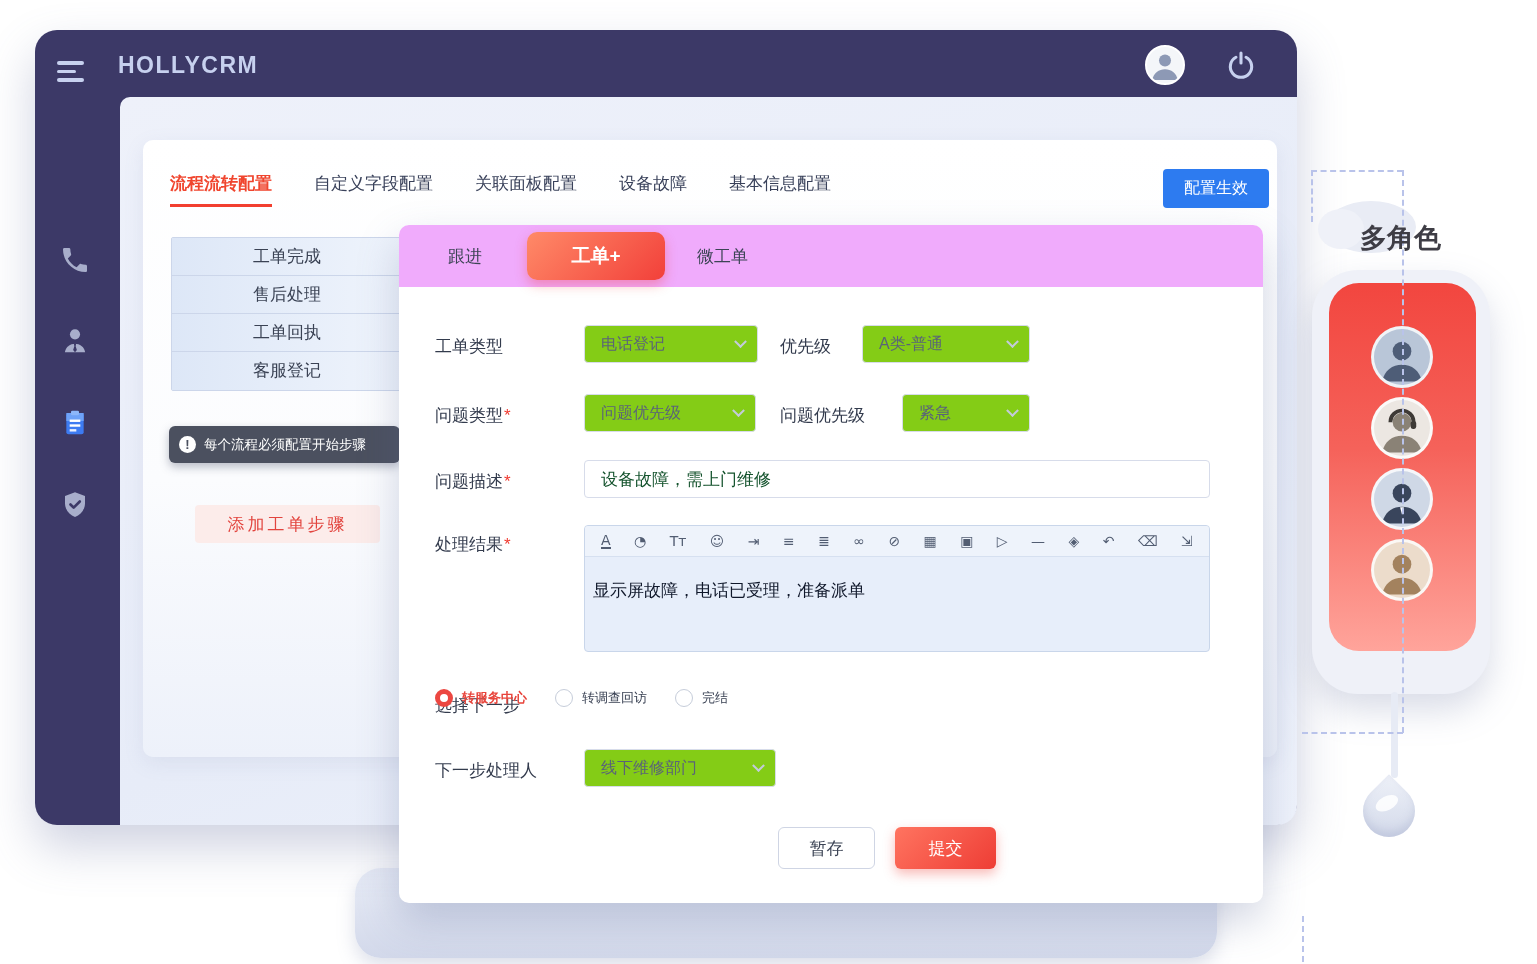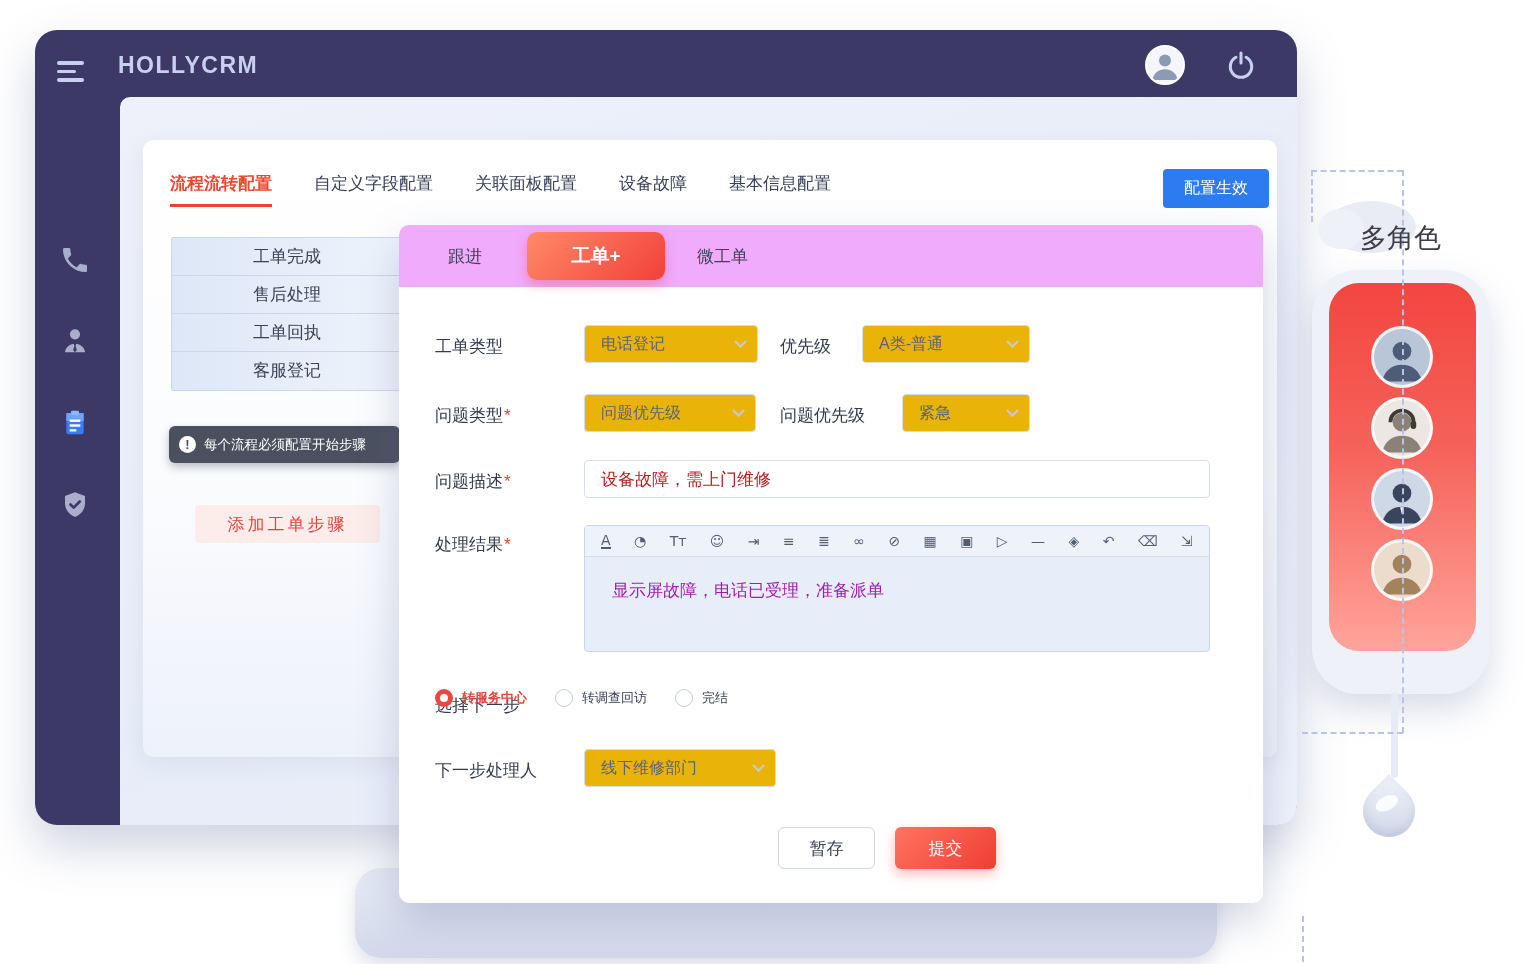--- a/index.html
+++ b/index.html
@@ -58,35 +58,35 @@
     box-shadow:0 18px 42px rgba(90,105,150,.28);}
   .modal-head{position:absolute;left:0;top:0;width:100%;height:62px;background:#f0abfc;border-radius:10px 10px 0 0;}
   .mtab{position:absolute;top:0;height:62px;display:flex;align-items:center;font-size:17px;color:#3c4455;cursor:pointer;}
   .mtab-1{left:49px;} .mtab-3{left:298px;} .mtab-4{left:438px;}
   .mtab-active{position:absolute;left:128px;top:7px;width:138px;height:48px;border-radius:10px;
     background:linear-gradient(135deg,#ff8a68 0%,#f2403a 100%);box-shadow:0 5px 12px rgba(242,64,58,.35);
     color:#fff;font-size:19px;font-weight:bold;display:flex;align-items:center;justify-content:center;cursor:pointer;}
 
   .flabel{position:absolute;font-size:17px;color:#333b4d;white-space:nowrap;}
   .req{color:#f0392f;margin-left:1px;}
-  .select{position:absolute;height:38px;border:1px solid #d7dcea;border-radius:4px;background:#eab308;
+  .select{position:absolute;height:38px;border:1px solid #d7dcea;border-radius:4px;background:#84cc16;
     display:flex;align-items:center;justify-content:space-between;padding:0 12px 0 16px;cursor:pointer;}
   .select .val{font-size:16px;color:#5a6478;white-space:nowrap;}
   .chev{width:9px;height:9px;border-right:2px solid #c3cbdb;border-bottom:2px solid #c3cbdb;
     transform:rotate(45deg) translate(-2px,-2px);flex:0 0 9px;}
   .tinput{position:absolute;height:38px;border:1px solid #d7dcea;border-radius:4px;background:#fff;
-    display:flex;align-items:center;padding:0 16px;font-size:17px;color:#b91c1c;}
+    display:flex;align-items:center;padding:0 16px;font-size:17px;color:#14532d;}
 
   .editor{position:absolute;left:185px;top:300px;width:626px;height:127px;border:1px solid #c9d6ea;border-radius:4px;
     background:#e7eefa;overflow:hidden;}
   .editor-bar{height:31px;background:#eef3fb;border-bottom:1px solid #d6e0f0;display:flex;align-items:center;
     justify-content:space-between;padding:0 16px;}
   .eicon{font-size:14px;color:#525d72;cursor:pointer;line-height:1;font-family:"DejaVu Sans",sans-serif;}
   .eicon.u{border-bottom:2px solid #525d72;}
-  .editor-body{padding:22px 27px;font-size:17px;color:#a21caf;}
+  .editor-body{padding:22px 8px;font-size:17px;color:#0f172a;}
 
   .radio-row{position:absolute;left:36px;top:464px;display:flex;align-items:center;}
   .radio{width:18px;height:18px;border-radius:50%;border:1.5px solid #c6cdda;background:#fff;cursor:pointer;}
   .radio.sel{border:5.5px solid #ec4741;}
   .rlabel{font-size:13px;color:#3a4254;margin:0 28px 0 9px;cursor:pointer;white-space:nowrap;}
   .rlabel.sel{color:#e8453c;font-weight:bold;}
 
   .btn{position:absolute;top:602px;height:42px;border-radius:6px;display:flex;align-items:center;
     justify-content:center;font-size:17px;cursor:pointer;margin-left:12px;}
   .btn-save{left:367px;width:97px;background:#fff;border:1px solid #cfd5e4;color:#3c4455;}
@@ -99,21 +99,21 @@
   .role-panel{position:absolute;left:1329px;top:283px;width:147px;height:368px;border-radius:30px;
     background:linear-gradient(180deg,#f2463f 0%,#f5625a 45%,#ffa49b 100%);}
   .avatar{position:absolute;width:62px;height:62px;border-radius:50%;left:1371px;
     border:3px solid rgba(255,255,255,.8);overflow:hidden;}
   .av1{top:326px;background:#b9c6d8;} .av2{top:397px;background:#ece7e2;}
   .av3{top:468px;background:#cfd8e6;} .av4{top:539px;background:#ecdccb;}
   .avatar svg,.top-avatar svg{display:block;width:100%;height:100%;}
 
   .cloud{position:absolute;left:1326px;top:201px;width:90px;height:52px;border-radius:50%;background:#e9ecf5;}
   .cloud:before{content:"";position:absolute;left:-8px;top:8px;width:46px;height:40px;border-radius:50%;background:#eff1f8;}
-  .role-label{position:absolute;left:1360px;top:220px;font-size:27px;font-weight:normal;color:#3e3d45;z-index:9;}
+  .role-label{position:absolute;left:1360px;top:220px;font-size:27px;font-weight:bold;color:#3e3d45;z-index:9;}
 
   .dash{position:absolute;z-index:8;}
   .dash-h{border-top:2px dashed #b9c3ea;height:0;}
   .dash-v{border-left:2px dashed #b9c3ea;width:0;}
 
   .stem{position:absolute;left:1391px;top:692px;width:7px;height:86px;border-radius:4px;background:#e7ebf5;}
   .drop{position:absolute;left:1363px;top:785px;width:52px;height:52px;border-radius:2% 50% 50% 50%;
     transform:rotate(45deg);background:linear-gradient(135deg,#eef1f8 0%,#cfd6e8 100%);
     box-shadow:inset -4px -4px 8px rgba(160,170,200,.35);}
   .drop i{position:absolute;left:12px;top:10px;width:14px;height:24px;border-radius:50%;background:rgba(255,255,255,.85);

